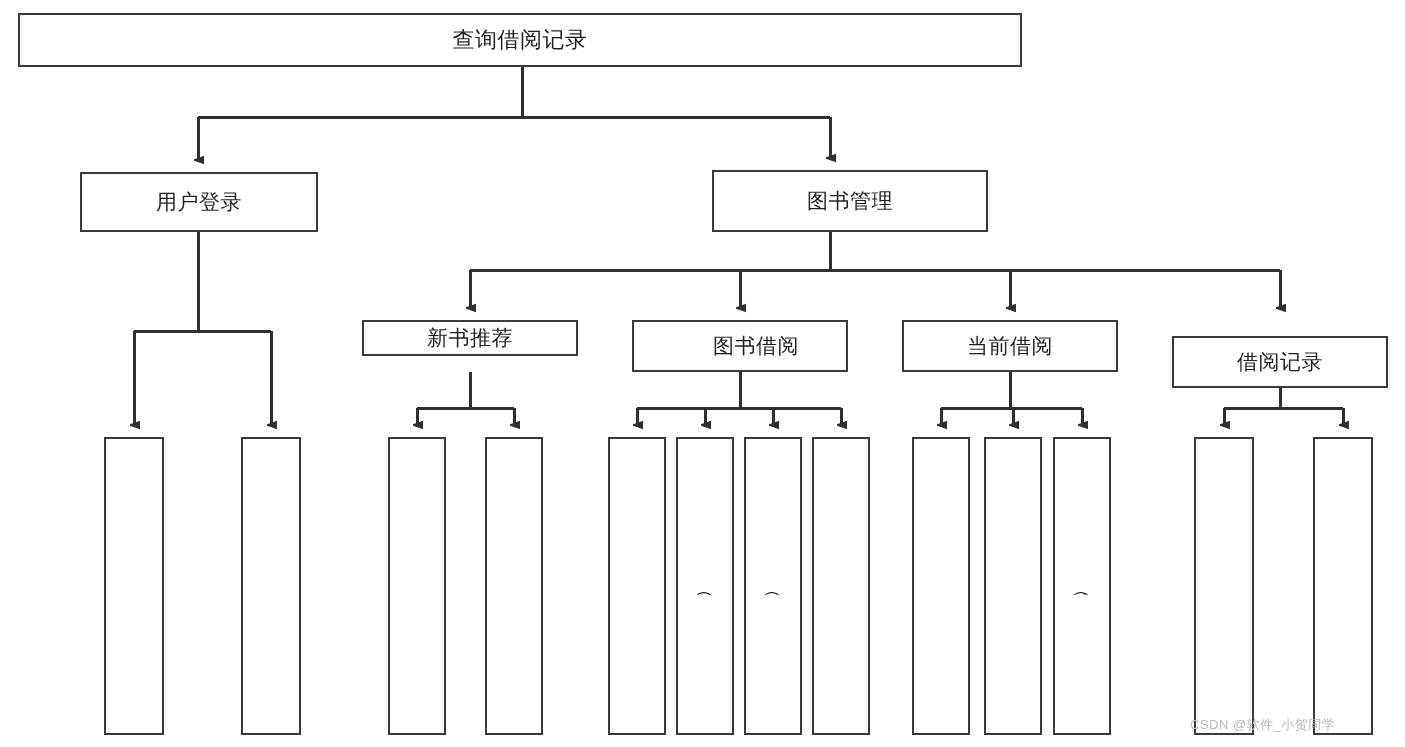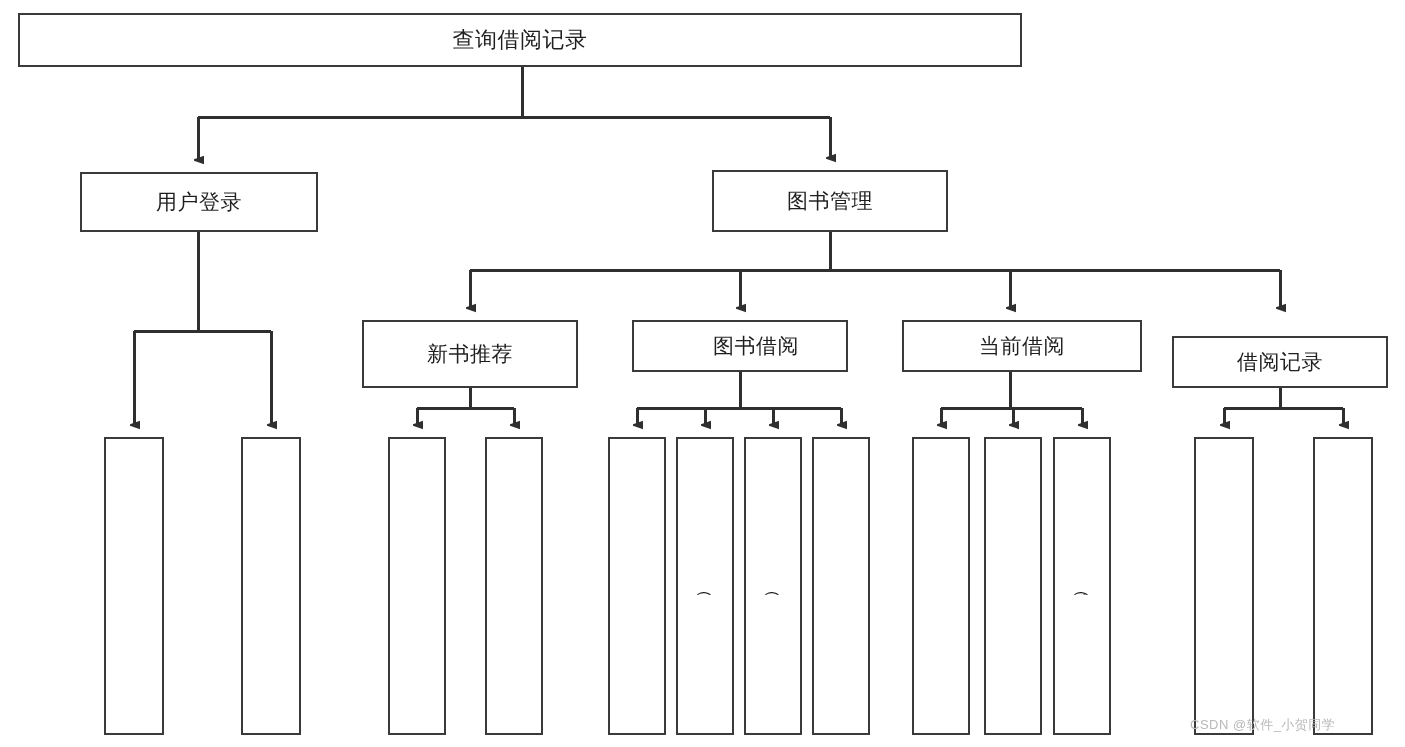--- a/index.html
+++ b/index.html
@@ -126,31 +126,31 @@
     </g>
   </svg>
 
   <div class="node root" style="left:18px; top:13px; width:1004px; height:54px;">
     <span class="node-label">查询借阅记录</span>
   </div>
 
   <div class="node" style="left:80px; top:172px; width:238px; height:60px;">
     <span class="node-label">用户登录</span>
   </div>
-  <div class="node" style="left:712px; top:170px; width:236px; height:62px;">
+  <div class="node" style="left:712px; top:170px; width:276px; height:62px;">
     <span class="node-label">图书管理</span>
   </div>
 
-  <div class="node" style="left:362px; top:320px; width:216px; height:68px;">
+  <div class="node" style="left:362px; top:320px; width:216px; height:36px;">
     <span class="node-label">新书推荐</span>
   </div>
   <div class="node" style="left:632px; top:320px; width:216px; height:52px;padding-left:32px;">
     <span class="node-label">图书借阅</span>
   </div>
-  <div class="node" style="left:902px; top:320px; width:240px; height:52px;">
+  <div class="node" style="left:902px; top:320px; width:216px; height:52px;">
     <span class="node-label">当前借阅</span>
   </div>
   <div class="node" style="left:1172px; top:320px; width:216px; height:52px;margin-top:16px;">
     <span class="node-label">借阅记录</span>
   </div>
 
   <div class="node vertical" style="left:104px; top:437px; width:60px; height:298px;">
     <span class="node-label">用户登录</span>
   </div>
   <div class="node vertical" style="left:241px; top:437px; width:60px; height:298px;">

